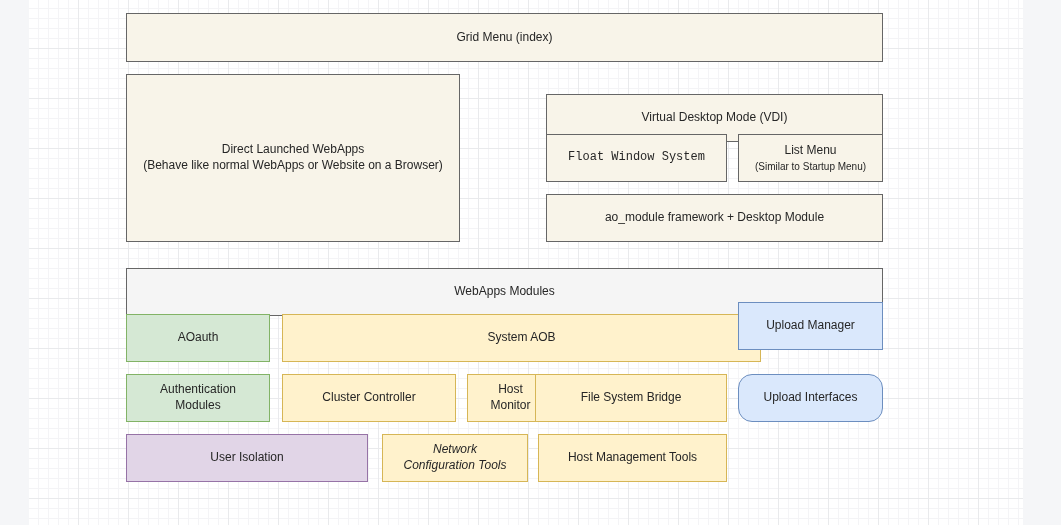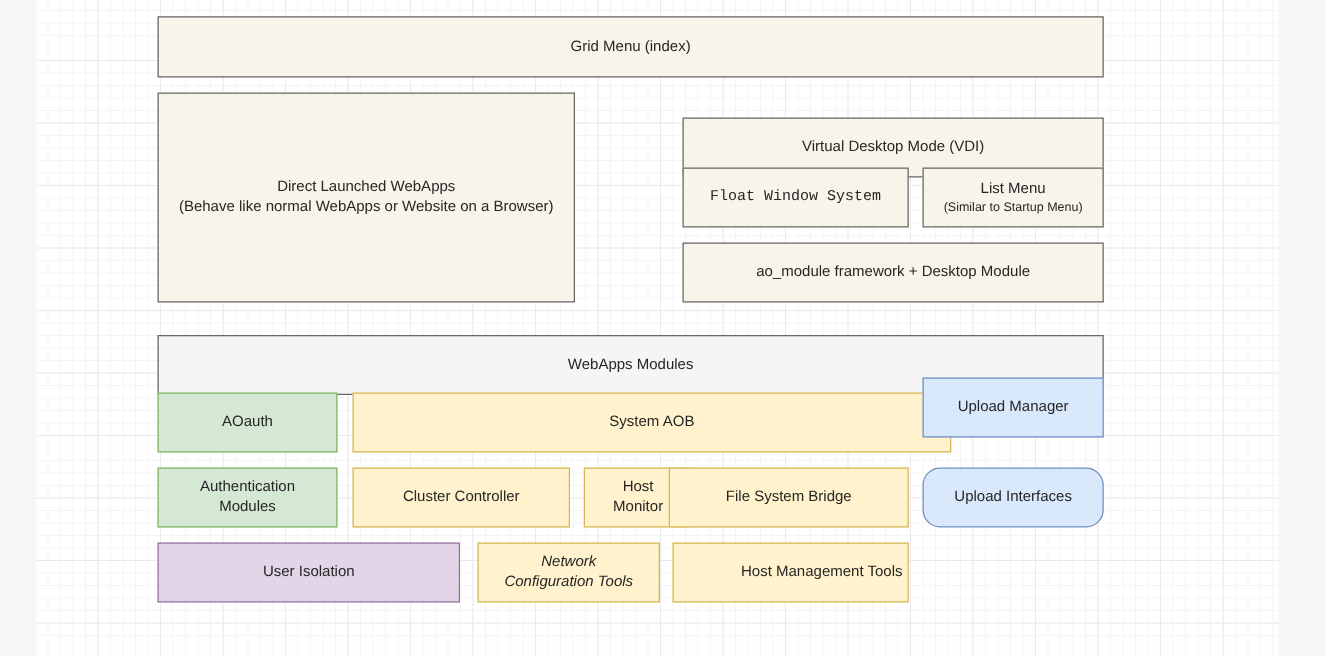--- a/index.html
+++ b/index.html
@@ -120,19 +120,19 @@
       <div class="node" style="left: 709px; top: 374px; width: 145px; height: 48px; background: rgb(218, 232, 252); border-color: rgb(108, 142, 191); border-radius: 14px;">
         <span class="label">Upload Interfaces</span>
       </div>
       <div class="node" style="left: 97px; top: 434px; width: 242px; height: 48px; background: rgb(225, 213, 231); border-color: rgb(150, 115, 166);">
         <span class="label">User Isolation</span>
       </div>
       <div class="node" style="left: 353px; top: 434px; width: 146px; height: 48px; background: rgb(255, 242, 204); border-color: rgb(214, 182, 86); font-style: italic;">
         <span class="label">Network
 Configuration Tools</span>
       </div>
-      <div class="node" style="left: 509px; top: 434px; width: 189px; height: 48px; background: rgb(255, 242, 204); border-color: rgb(214, 182, 86); align-items: flex-end;">
+      <div class="node" style="left: 509px; top: 434px; width: 189px; height: 48px; background: rgb(255, 242, 204); border-color: rgb(214, 182, 86);">
         <span class="label">Host Management Tools</span>
       </div>
     </div>
   <div class="gutter left"></div>
   <div class="gutter right"></div>
 </div>
 
 </body></html>

